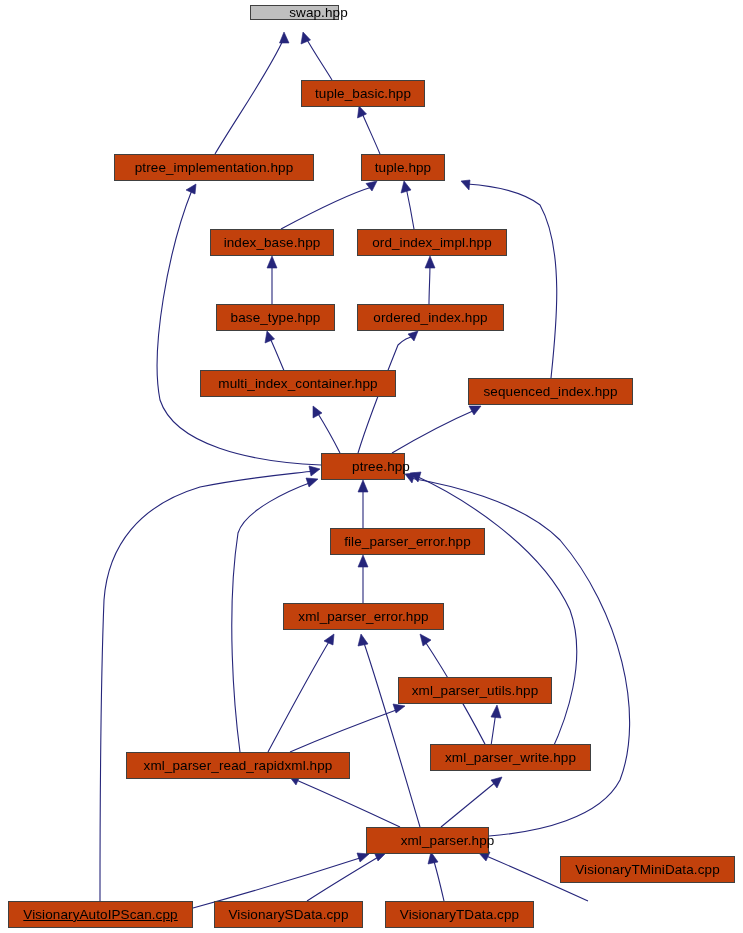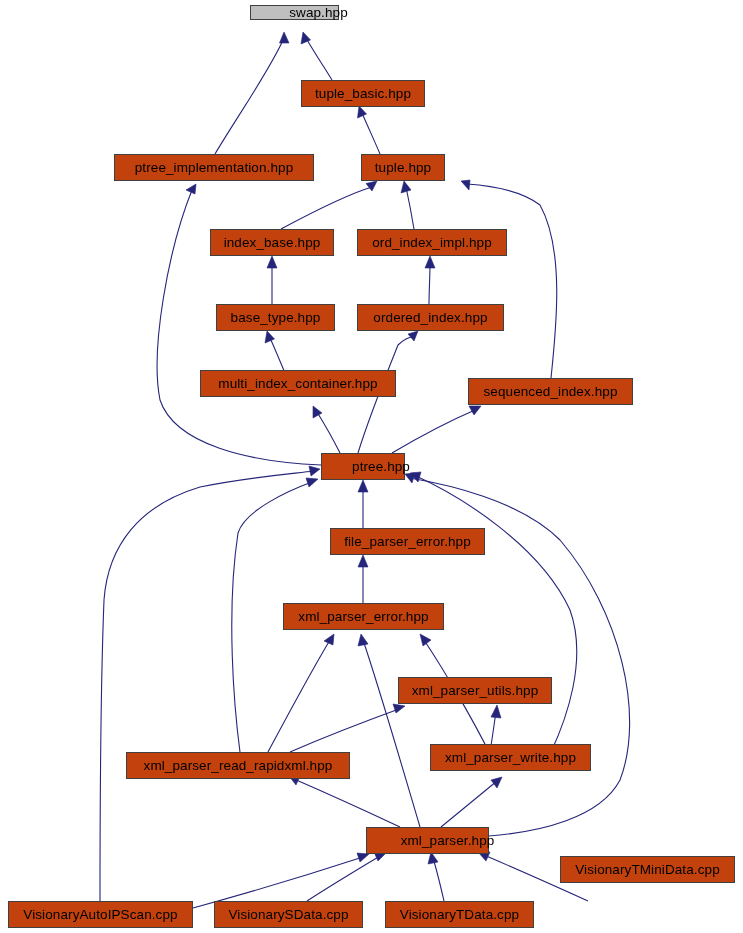--- a/index.html
+++ b/index.html
@@ -226,21 +226,21 @@
       </div>
       <div class="node-box" style="left: 126px; top: 752px; width: 224px; height: 27px;">
         <span class="node-label">xml_parser_read_rapidxml.hpp</span>
       </div>
       <div class="node-box" style="left: 430px; top: 720px; width: 161px; height: 27px; margin-top: 24px;">
         <span class="node-label">xml_parser_write.hpp</span>
       </div>
       <div class="node-box" style="left: 366px; top: 827px; width: 123px; height: 27px; padding-left: 40px;">
         <span class="node-label">xml_parser.hpp</span>
       </div>
-      <div class="node-box" style="left: 8px; top: 901px; width: 185px; height: 27px;">
+      <div class="node-box" style="left: 8px; top: 901px; width: 185px; height: 27px; text-decoration: underline;">
         <span class="node-label">VisionaryAutoIPScan.cpp</span>
       </div>
       <div class="node-box" style="left: 214px; top: 901px; width: 149px; height: 27px;">
         <span class="node-label">VisionarySData.cpp</span>
       </div>
       <div class="node-box" style="left: 385px; top: 901px; width: 149px; height: 27px;">
         <span class="node-label">VisionaryTData.cpp</span>
       </div>
       <div class="node-box" style="left: 560px; top: 856px; width: 175px; height: 27px;">
         <span class="node-label">VisionaryTMiniData.cpp</span>

